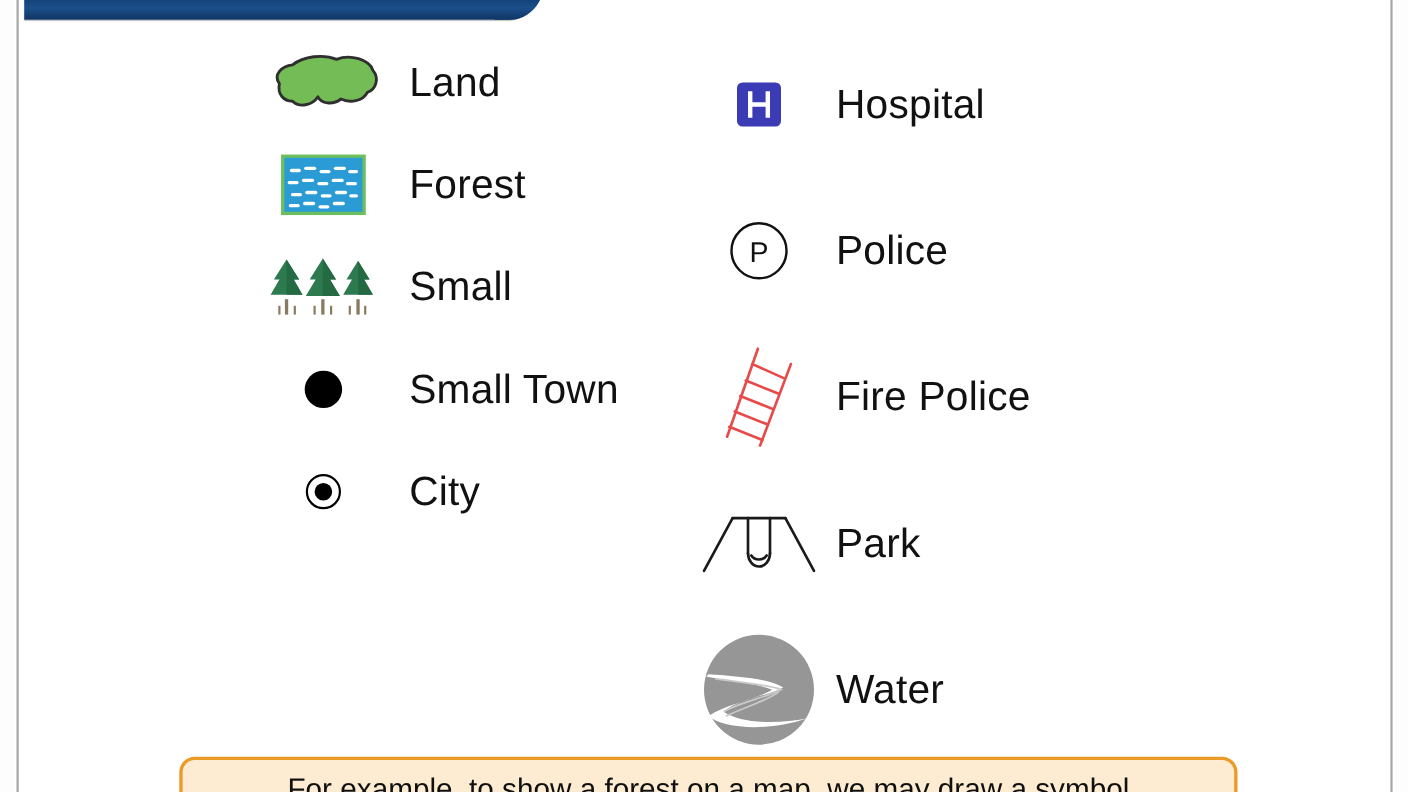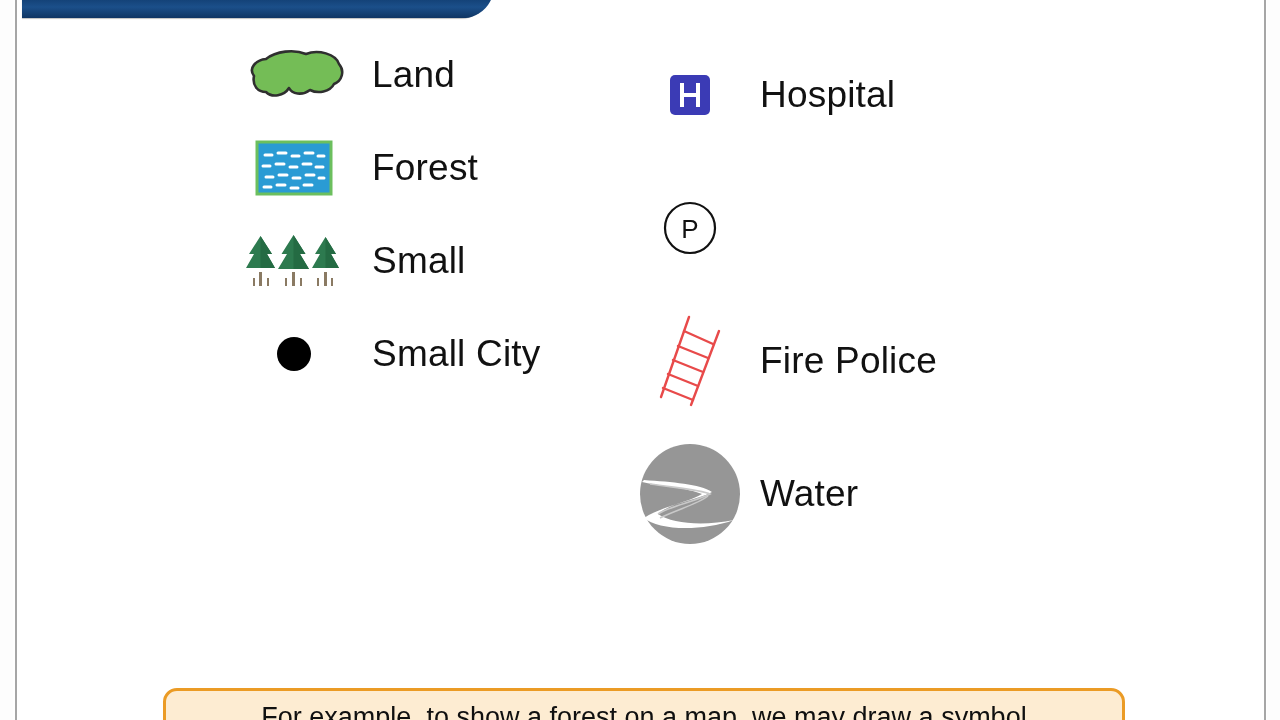--- a/index.html
+++ b/index.html
@@ -224,23 +224,32 @@
         </div>
         <div class="legend-label">Small</div>
       </div>
 
       <div class="legend-row">
         <div class="legend-icon">
           <svg width="44" height="44" viewBox="0 0 44 44">
             <circle cx="22" cy="22" r="17" fill="#000000"></circle>
           </svg>
         </div>
-        <div class="legend-label">Small City</div>
-      </div>
-
+        <div class="legend-label">Small Town</div>
+      </div>
+
+      <div class="legend-row">
+        <div class="legend-icon">
+          <svg width="44" height="44" viewBox="0 0 44 44">
+            <circle cx="22" cy="22" r="15" fill="none" stroke="#000000" stroke-width="2"></circle>
+            <circle cx="22" cy="22" r="8" fill="#000000"></circle>
+          </svg>
+        </div>
+        <div class="legend-label">City</div>
+      </div>
 
 
     </div>
 
     <div class="legend-col right-col">
 
       <div class="legend-row">
         <div class="legend-icon">
           <svg width="48" height="48" viewBox="0 0 48 48">
             <rect x="4" y="4" width="40" height="40" rx="5" fill="#3b3bb5"></rect>
@@ -250,39 +259,56 @@
         <div class="legend-label">Hospital</div>
       </div>
 
       <div class="legend-row">
         <div class="legend-icon">
           <svg width="58" height="58" viewBox="0 0 58 58">
             <circle cx="29" cy="29" r="25" fill="none" stroke="#111111" stroke-width="2.2"></circle>
             <text x="29" y="39" text-anchor="middle" font-family="Liberation Sans, sans-serif" font-size="26" fill="#111111">P</text>
           </svg>
         </div>
+        <div class="legend-label">Police</div>
       </div>
 
       <div class="legend-row">
         <div class="legend-icon">
           <svg width="86" height="96" viewBox="0 0 86 96">
             <g stroke="#e84a4a" stroke-width="2.4" fill="none" stroke-linecap="round">
               <path d="M42 4 L14 84"></path>
               <path d="M72 18 L44 92"></path>
               <path d="M37 18 L66 31"></path>
               <path d="M31 33 L61 45"></path>
               <path d="M26 47 L56 59"></path>
               <path d="M21 61 L51 73"></path>
               <path d="M16 75 L46 87"></path>
             </g>
           </svg>
         </div>
         <div class="legend-label">Fire Police</div>
       </div>
 
+      <div class="legend-row">
+        <div class="legend-icon">
+          <svg width="116" height="62" viewBox="0 0 116 62">
+            <g fill="none" stroke="#1a1a1a" stroke-width="2.4" stroke-linecap="round">
+              <path d="M34 8 L82 8"></path>
+              <path d="M34 8 L8 56"></path>
+              <path d="M82 8 L108 56"></path>
+              <path d="M48 8 L48 40"></path>
+              <path d="M68 8 L68 40"></path>
+              <path d="M48 40 a10 12 0 0 0 20 0"></path>
+              <path d="M51 42 a8 7 0 0 0 14 0"></path>
+            </g>
+          </svg>
+        </div>
+        <div class="legend-label">Park</div>
+      </div>
 
       <div class="legend-row">
         <div class="legend-icon">
           <svg width="104" height="104" viewBox="0 0 104 104">
             <circle cx="52" cy="52" r="50" fill="#969696"></circle>
             <path d="M6 38 C34 40 62 42 74 50 C60 58 34 60 20 72 C34 82 66 84 96 78
                      C62 90 20 88 6 76 C24 64 52 60 64 52 C50 46 22 44 4 40 Z" fill="#ffffff"></path>
             <g fill="none" stroke="#c9c9c9" stroke-width="1.6">
               <path d="M12 42 C40 46 64 48 72 52 C56 60 32 64 20 72"></path>
               <path d="M22 76 C38 68 60 62 70 54"></path>

